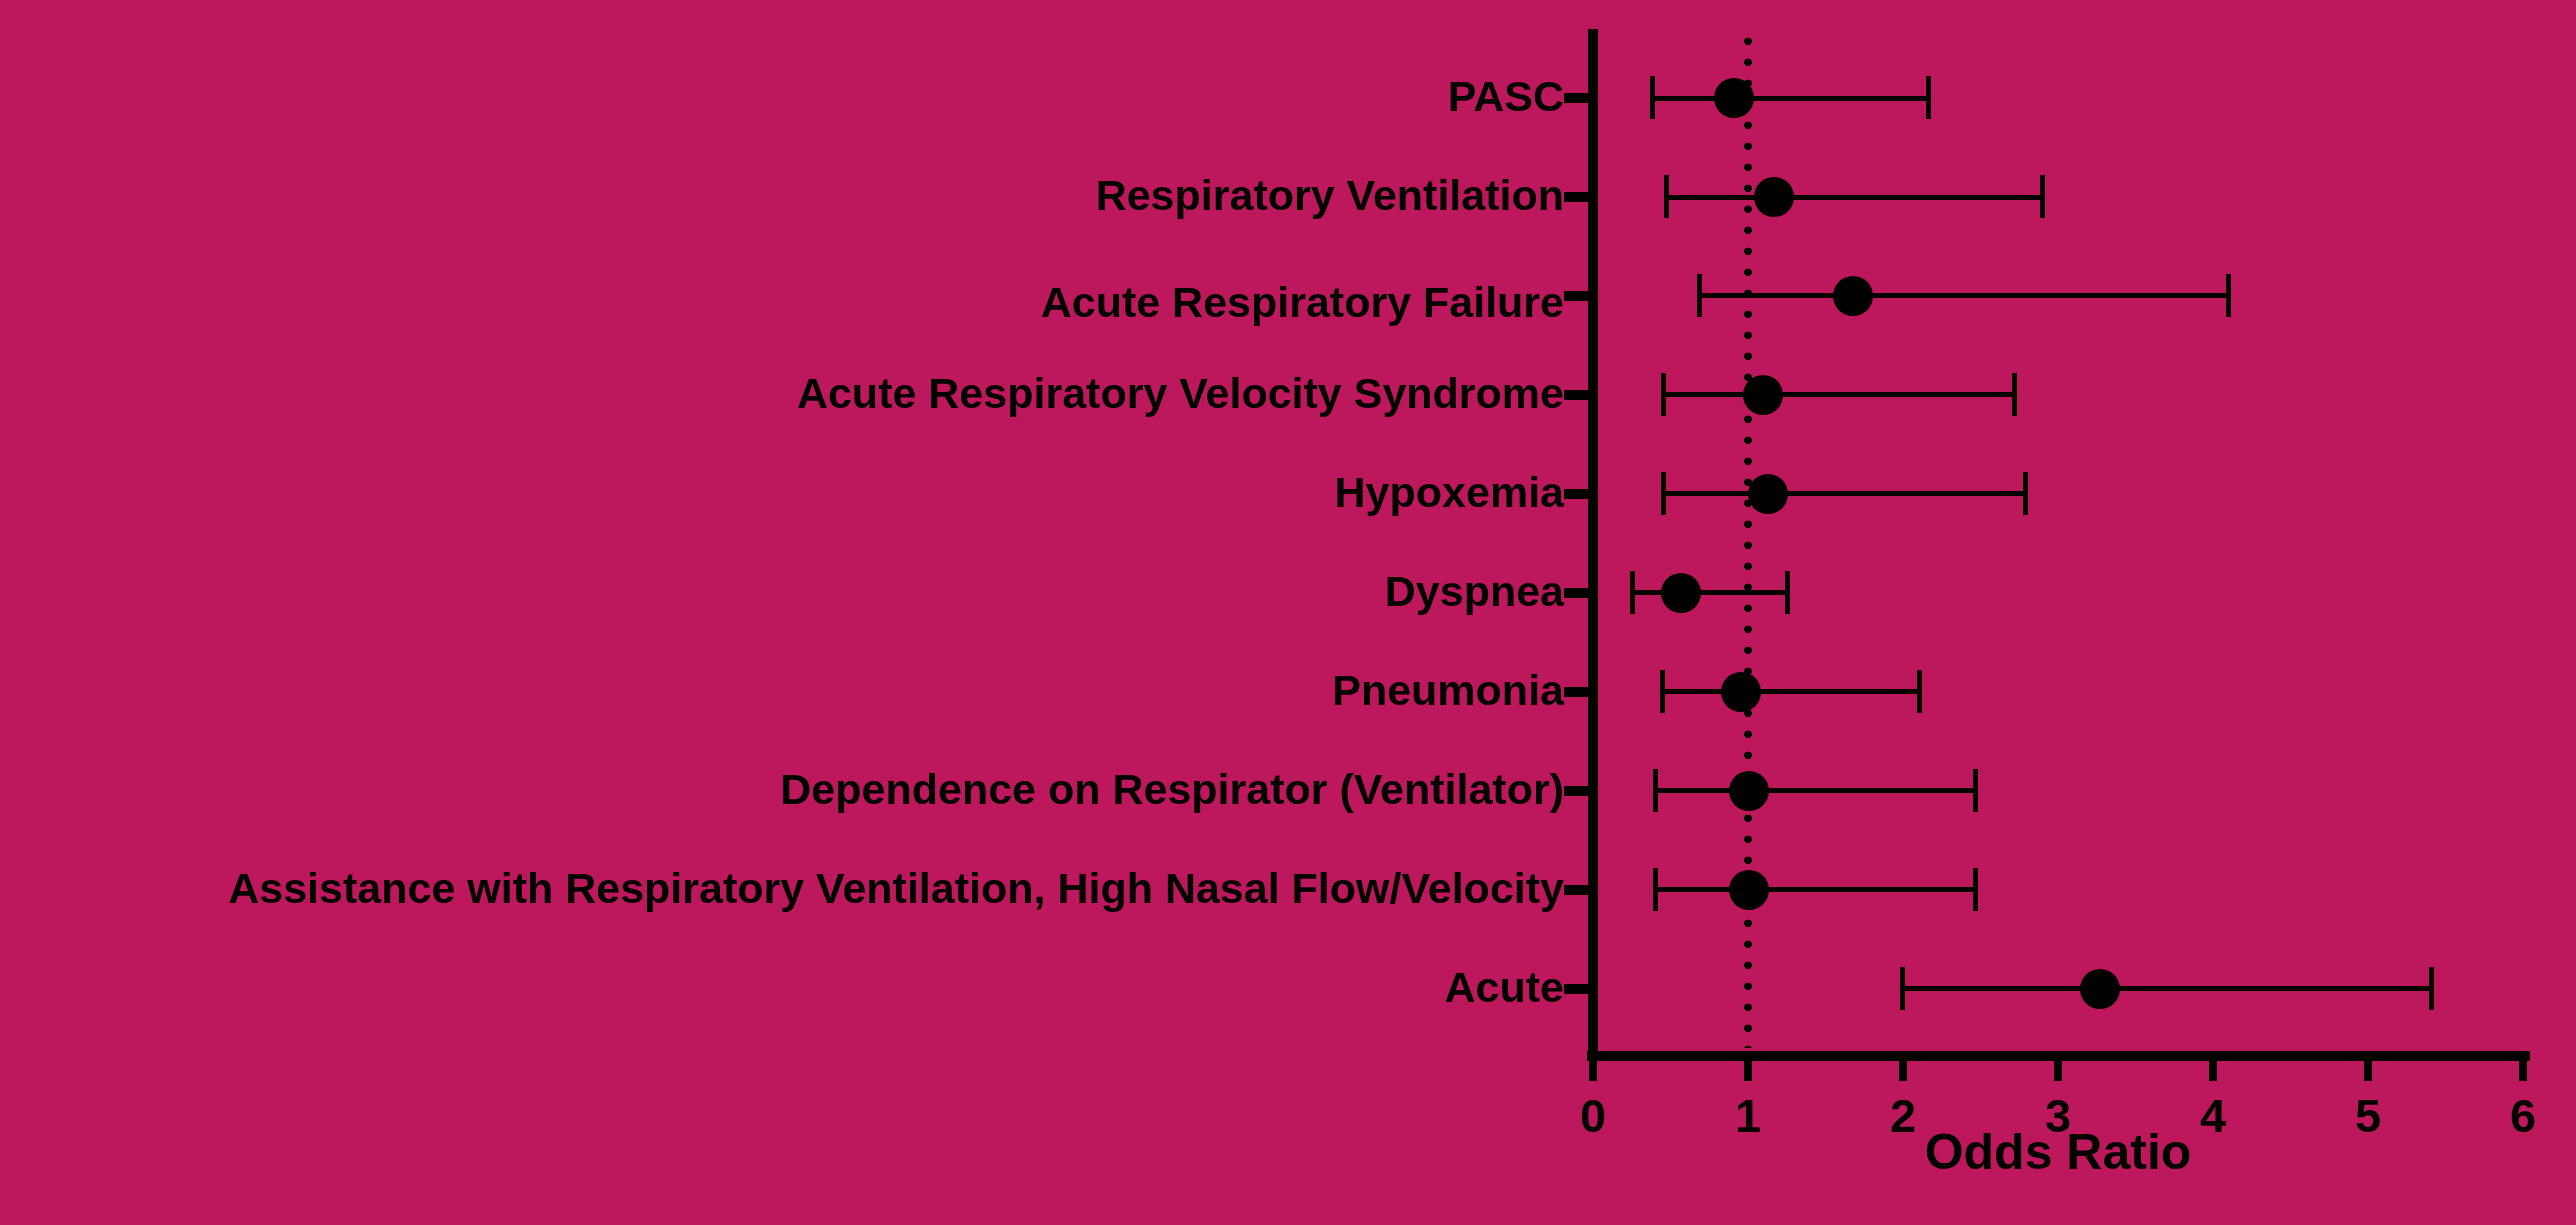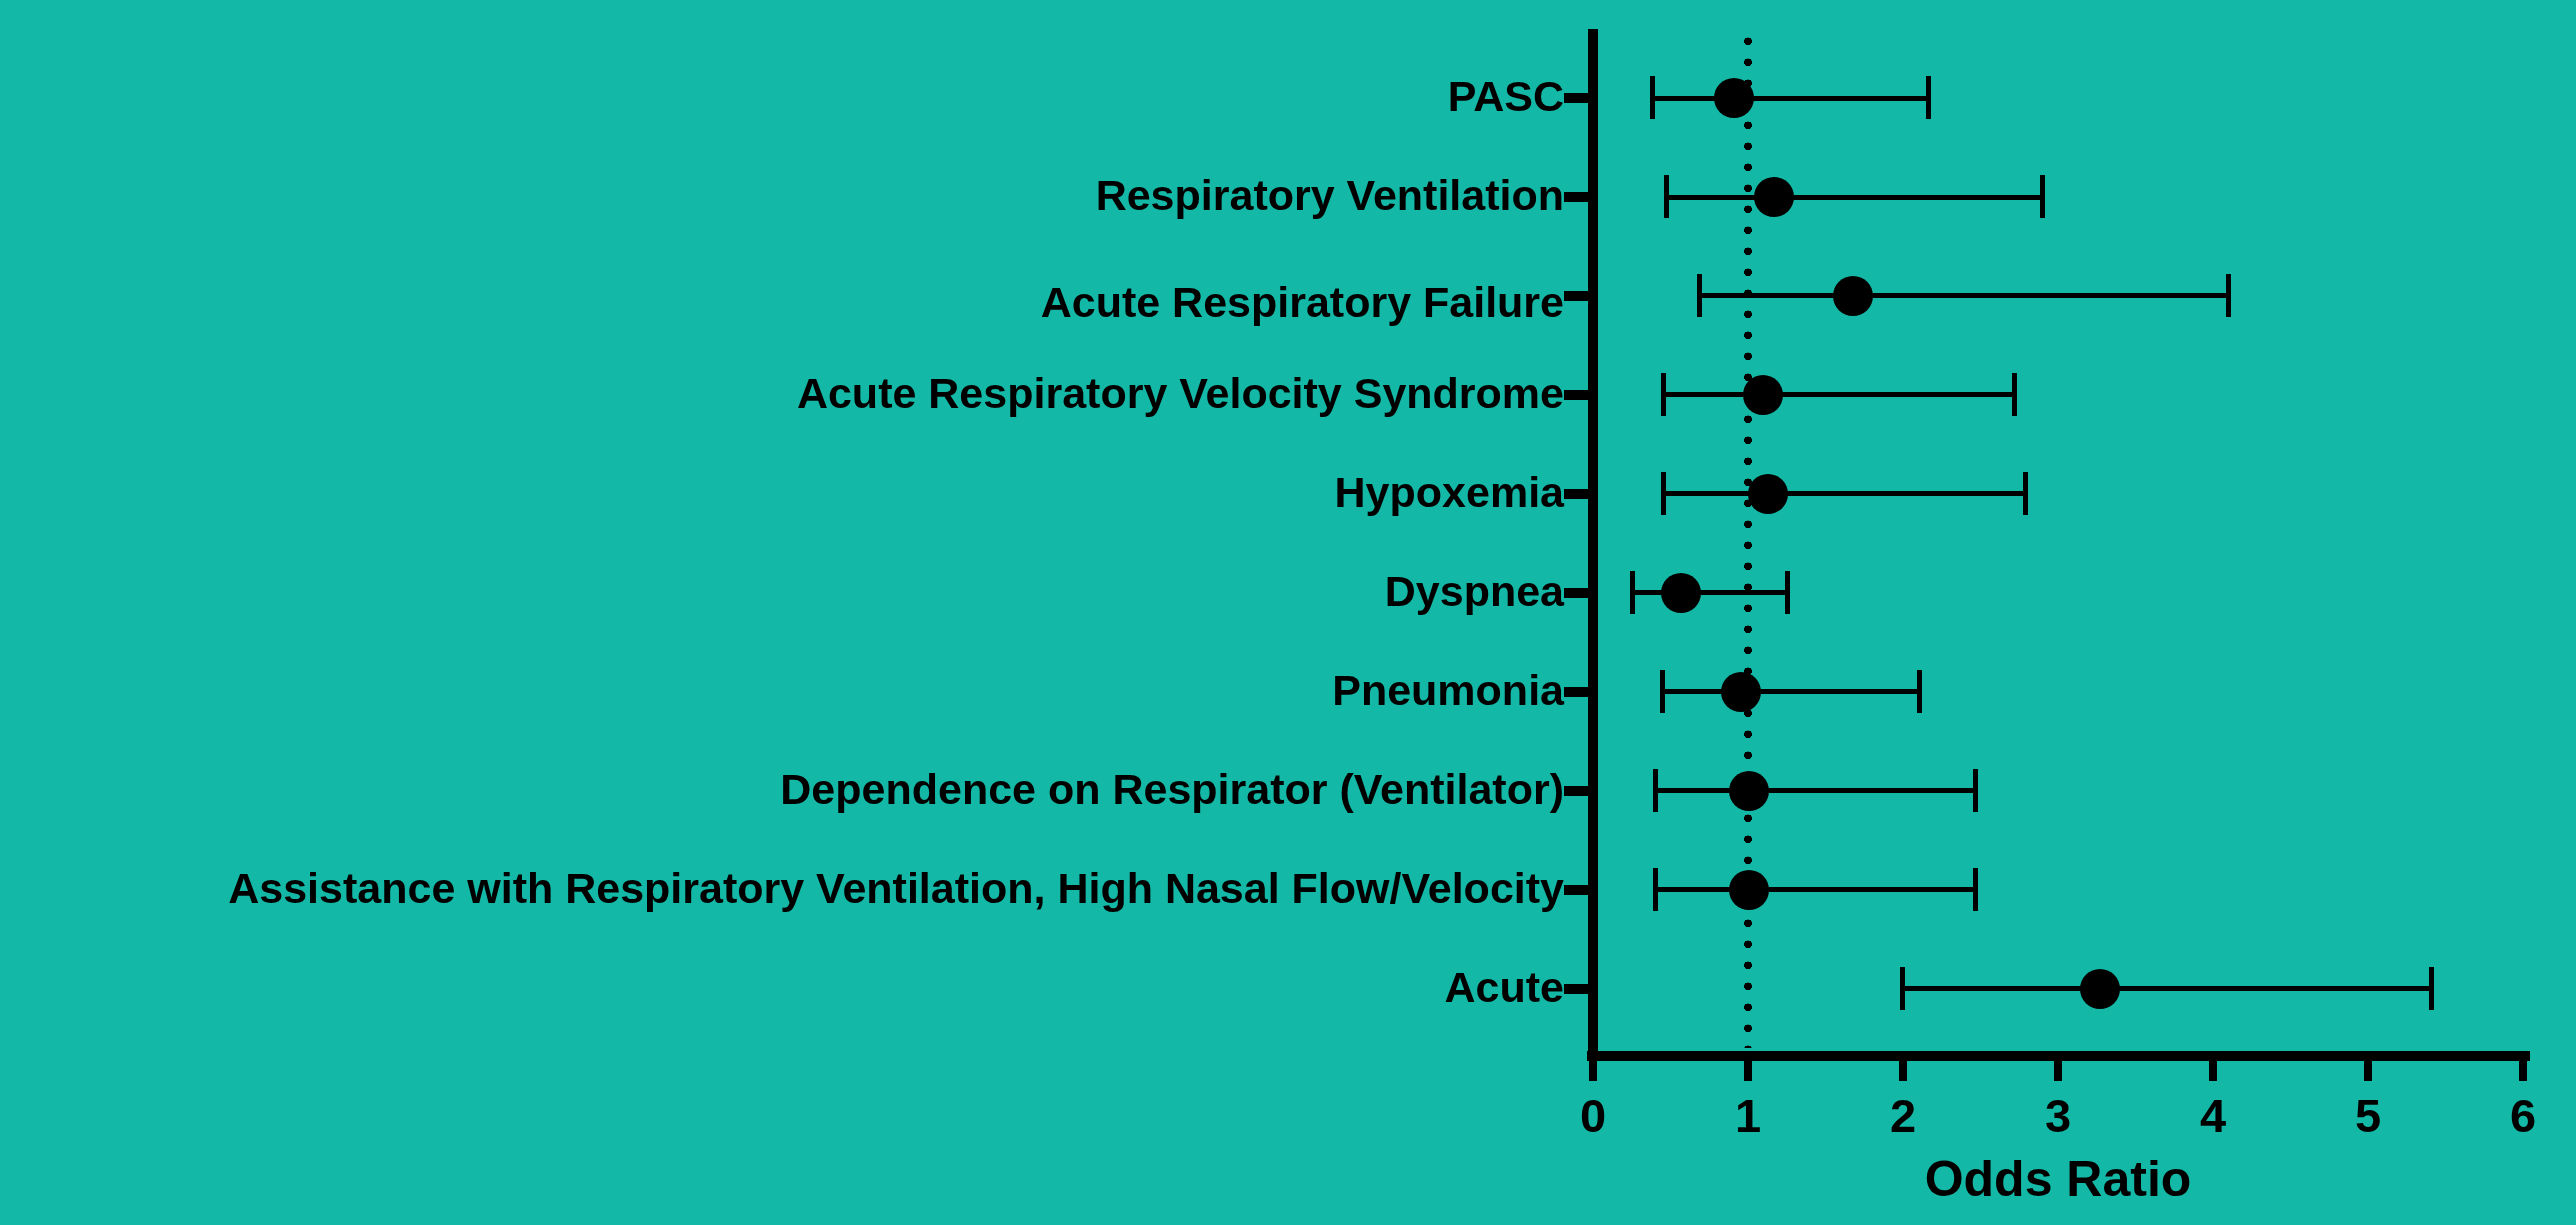--- a/index.html
+++ b/index.html
@@ -1,20 +1,20 @@
 <!DOCTYPE html>
 <html style="font-size:14px"><head>
 <meta charset="utf-8">
 <style>
   html, body { margin: 0; padding: 0; background: #ffffff; }
   .chart {
     position: relative;
     width: 2576px;
     height: 1225px;
-    background: #14b8a6;
+    background: #be185d;
     font-family: "Liberation Sans", sans-serif;
     overflow: hidden;
   }
   .axis-line { position: absolute; background: #000; }
   .ref-line {
     position: absolute;
     background-image: radial-gradient(circle 3.9px at 3.9px 10.4px, #000 0 3.8px, transparent 4px);
     background-size: 7.8px 21px;
     background-repeat: repeat-y;
     width: 7.8px;
@@ -131,15 +131,15 @@
       <div class="x-tick" style="left: 2054px; top: 1060px; width: 7.8px; height: 21px;"></div>
       <div class="x-tick-label" style="left: 2058px; top: 1088px;">3</div>
       <div class="x-tick" style="left: 2209px; top: 1060px; width: 7.8px; height: 21px;"></div>
       <div class="x-tick-label" style="left: 2213px; top: 1088px;">4</div>
       <div class="x-tick" style="left: 2364px; top: 1060px; width: 7.8px; height: 21px;"></div>
       <div class="x-tick-label" style="left: 2368px; top: 1088px;">5</div>
       <div class="x-tick" style="left: 2519px; top: 1060px; width: 7.8px; height: 21px;"></div>
       <div class="x-tick-label" style="left: 2523px; top: 1088px;">6</div>
     </div>
 
-  <div class="x-axis-title" id="x-title" style="left: 2058px; top: 1150px;">Odds Ratio</div>
+  <div class="x-axis-title" id="x-title" style="left: 2058px; top: 1123px;">Odds Ratio</div>
 </div>
 
 
 </body></html>

